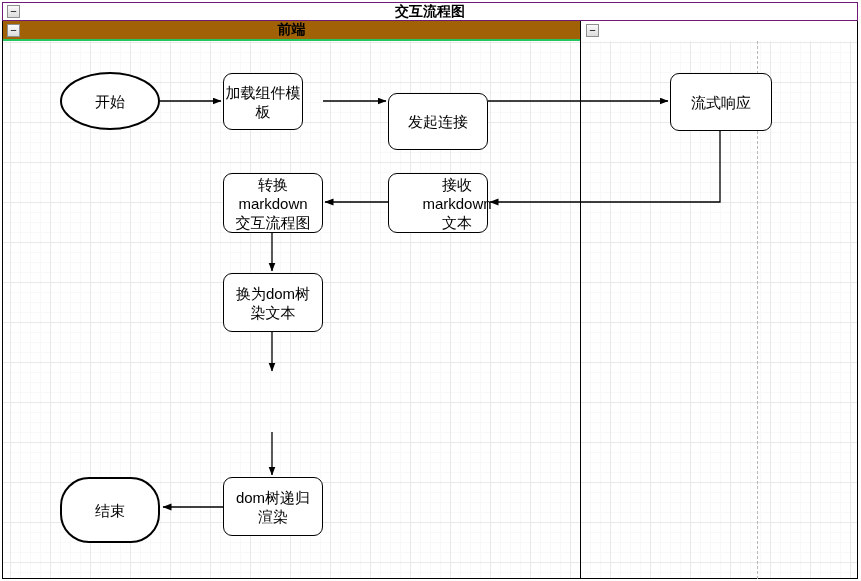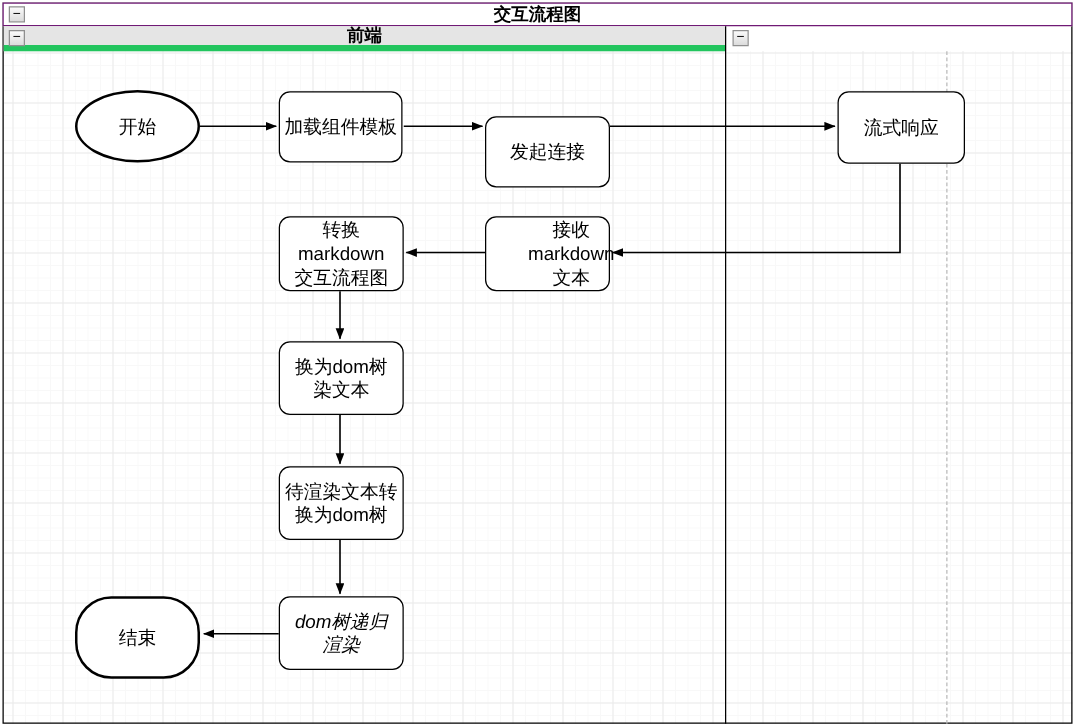--- a/index.html
+++ b/index.html
@@ -42,22 +42,22 @@
     background: #fff;
     display: flex;
     align-items: center;
     justify-content: center;
     font-size: 14px;
     font-weight: bold;
   }
   .lane-header {
     position: absolute;
     top: 21px; height: 20px;
-    border-bottom: 5px solid #22c55e;
-    background: #e5e5e5;
+    border-bottom: 2px solid #22c55e;
+    background: #a16207;
     display: flex;
     align-items: center;
     justify-content: center;
     font-size: 14px;
     font-weight: bold;
   }
   .lane-header.frontend { left: 3px; width: 577px; }
   .lane-header.server   { left: 581px; width: 277px; }
   .lane-divider {
     position: absolute;
@@ -102,28 +102,28 @@
   }
   .shape.rect {
     border: 1.5px solid #000;
     border-radius: 9px;
   }
   .shape.terminator {
     border: 2.5px solid #000;
   }
   .s-start   { left: 60px;  top: 72px;  width: 100px; height: 58px; border-radius: 50%; }
   .s-end     { left: 60px;  top: 477px; width: 100px; height: 66px; border-radius: 29px; }
-  .s-load    { left: 223px; top: 73px;  width: 99px; height: 57px; }
+  .s-load    { left: 223px; top: 73px;  width: 80px; height: 57px; }
   .s-connect { left: 388px; top: 73px;  width: 100px; height: 57px; margin-top: 20px; }
   .s-stream  { left: 670px; top: 73px;  width: 102px; height: 58px; }
   .s-convert { left: 223px; top: 173px; width: 100px; height: 60px; }
   .s-receive { left: 388px; top: 173px; width: 100px; height: 60px; padding-left: 38px; }
   .s-intercept { left: 223px; top: 273px; width: 100px; height: 59px; }
   .s-todom   { left: 223px; top: 373px; width: 100px; height: 59px; }
-  .s-render  { left: 223px; top: 477px; width: 100px; height: 59px; font-style: italic; }
+  .s-render  { left: 223px; top: 477px; width: 100px; height: 59px; }
 
   .edges {
     position: absolute;
     left: 0; top: 0;
     width: 861px; height: 581px;
     pointer-events: none;
   }
   .edges path { pointer-events: stroke; }
 </style>
 </head>
@@ -192,24 +192,20 @@
     <span>接收</span>
     <span>markdown</span>
     <span>文本</span>
   </div>
 
   <div class="shape rect s-intercept">
     <span>换为dom树</span>
     <span>染文本</span>
   </div>
 
-  <div class="shape rect s-todom">
-    <span>待渲染文本转</span>
-    <span>换为dom树</span>
-  </div>
 
   <div class="shape rect s-render">
     <span>dom树递归</span>
     <span>渲染</span>
   </div>
 
   <div class="shape terminator s-end">
     <span>结束</span>
   </div>
 

